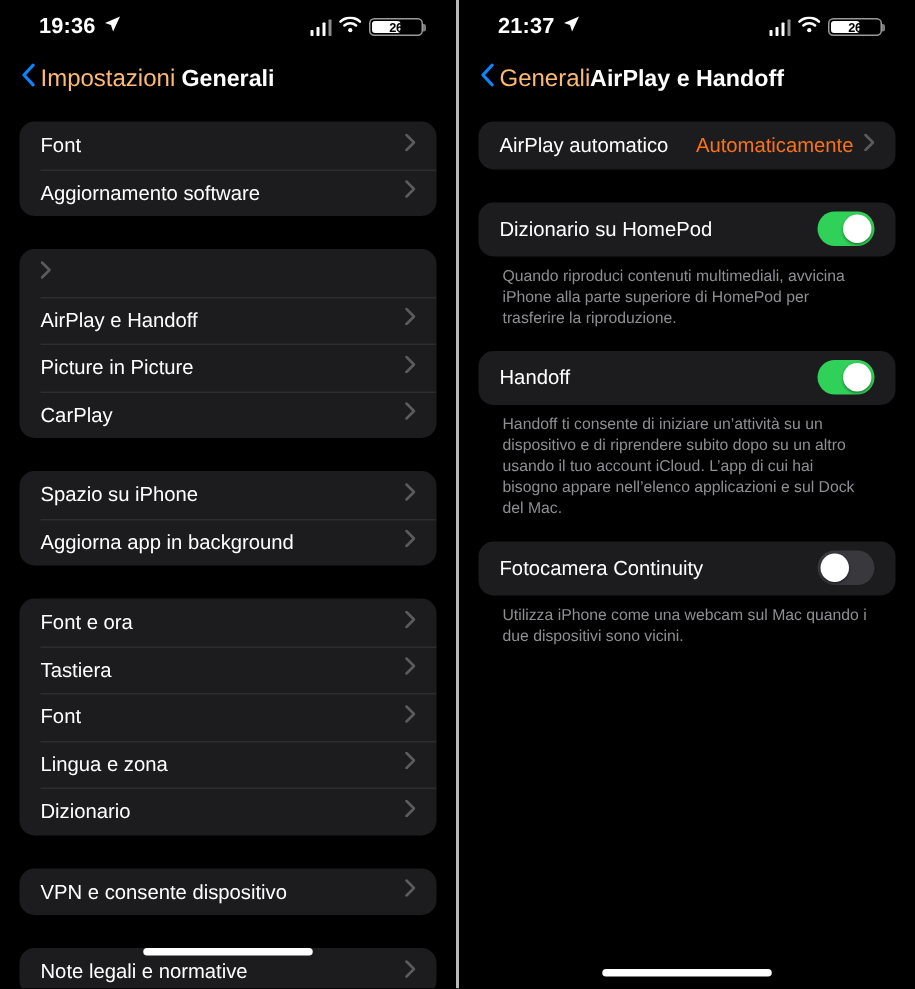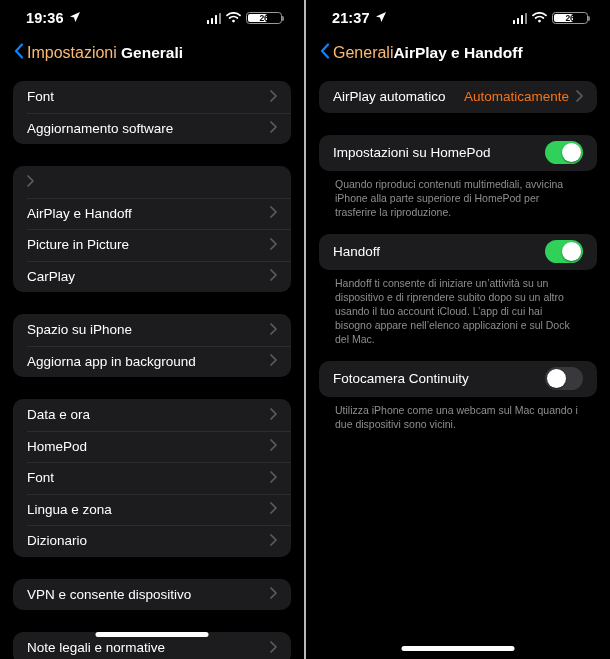--- a/index.html
+++ b/index.html
@@ -369,29 +369,29 @@
                 <path d="M1 1 L6 6 L1 11" stroke="#5c5c60" stroke-width="1.7" fill="none" stroke-linecap="round" stroke-linejoin="round"></path>
               </svg>
           </span>
         </div>
       </div>
 
       <div class="gap-md"></div>
 
       <div class="group">
         <div class="row">
-          <span class="row-label">Data e ora</span>
-          <span class="chev">
-            <svg width="7" height="12" viewBox="0 0 7 12">
-                <path d="M1 1 L6 6 L1 11" stroke="#5c5c60" stroke-width="1.7" fill="none" stroke-linecap="round" stroke-linejoin="round"></path>
-              </svg>
-          </span>
-        </div>
-        <div class="row">
-          <span class="row-label">HomePod</span>
+          <span class="row-label">Font e ora</span>
+          <span class="chev">
+            <svg width="7" height="12" viewBox="0 0 7 12">
+                <path d="M1 1 L6 6 L1 11" stroke="#5c5c60" stroke-width="1.7" fill="none" stroke-linecap="round" stroke-linejoin="round"></path>
+              </svg>
+          </span>
+        </div>
+        <div class="row">
+          <span class="row-label">Tastiera</span>
           <span class="chev">
             <svg width="7" height="12" viewBox="0 0 7 12">
                 <path d="M1 1 L6 6 L1 11" stroke="#5c5c60" stroke-width="1.7" fill="none" stroke-linecap="round" stroke-linejoin="round"></path>
               </svg>
           </span>
         </div>
         <div class="row">
           <span class="row-label">Font</span>
           <span class="chev">
             <svg width="7" height="12" viewBox="0 0 7 12">
@@ -505,21 +505,21 @@
                 <path d="M1 1 L6 6 L1 11" stroke="#5c5c60" stroke-width="1.7" fill="none" stroke-linecap="round" stroke-linejoin="round"></path>
               </svg>
           </span>
         </div>
       </div>
 
       <div class="gap-md"></div>
 
       <div class="group">
         <div class="row toggle-row">
-          <span class="row-label">Impostazioni su HomePod</span>
+          <span class="row-label">Dizionario su HomePod</span>
           <span class="switch on">
             <span class="knob"></span>
           </span>
         </div>
       </div>
       <div class="footnote">Quando riproduci contenuti multimediali, avvicina iPhone alla parte superiore di HomePod per trasferire la riproduzione.</div>
 
       <div class="gap-sm"></div>
 
       <div class="group">

